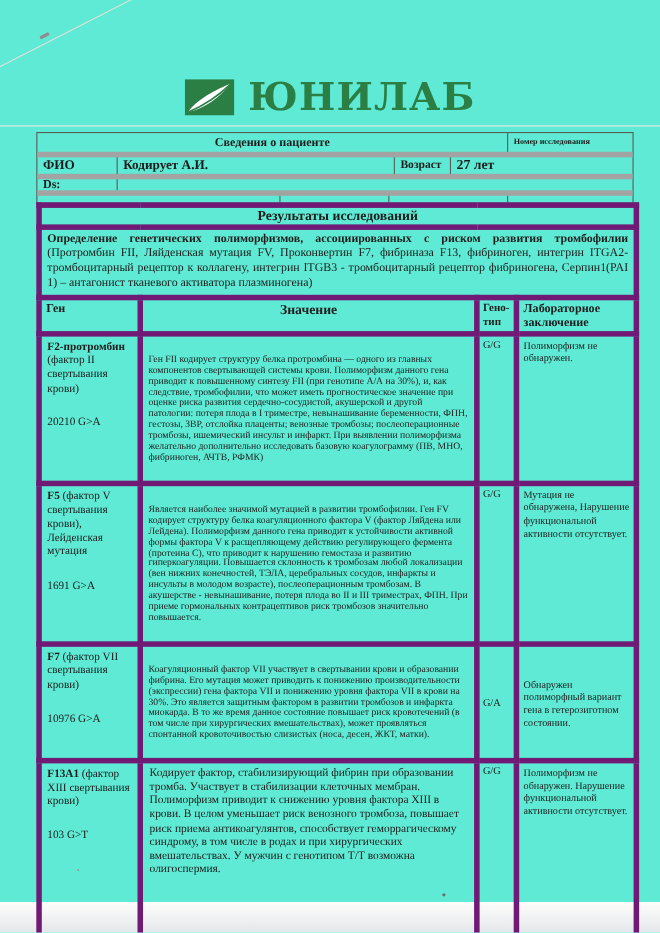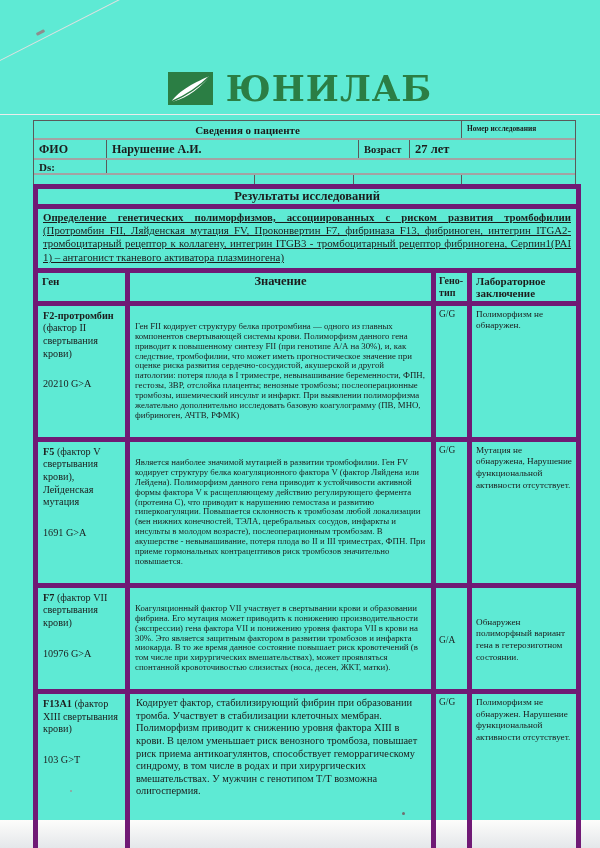--- a/index.html
+++ b/index.html
@@ -16,36 +16,36 @@
   .speck1{position:absolute;left:70px;top:790px;width:2px;height:2px;background:#9a9a9a;border-radius:50%;}
   .speck2{position:absolute;left:402px;top:812px;width:3px;height:3px;background:#6f6f6f;border-radius:50%;}
   
   .logo{position:absolute;top:72px;left:0;width:100%;display:flex;justify-content:center;
         align-items:center;gap:13px;}
   .logo-icon{width:45px;height:33px;display:block;}
   .logo-text{font-family:"DejaVu Serif", serif;font-weight:bold;font-size:35px;line-height:33px;
              letter-spacing:1px;}
   
   .ptable{position:absolute;left:33px;top:120px;width:543px;border:1px solid #5a5a5a;box-sizing:border-box;}
-  .prow{display:flex;border-top:2px solid #a3a3a3;box-sizing:border-box;}
+  .prow{display:flex;border-top:5px solid #a3a3a3;box-sizing:border-box;}
   .prow:first-child{border-top:none;}
   .pcell{border-left:1px solid #5a5a5a;box-sizing:border-box;padding:1px 5px;display:flex;align-items:center;overflow:hidden;}
   .pcell:first-child{border-left:none;}
   .ptitle{flex:1;justify-content:center;font-weight:bold;font-size:11px;}
   .pnum-label{width:114px;font-weight:bold;font-size:7.4px;align-items:flex-start;padding-top:3px;}
   .bold{font-weight:bold;}
   .prow4{position:relative;height:11px;}
   .vline{position:absolute;top:0;bottom:0;width:1px;background:#5a5a5a;}
   
   table.results{position:absolute;left:33px;top:184px;width:543px;border-collapse:collapse;
                 table-layout:fixed;background:transparent;}
   table.results td,table.results th{border:5px solid #701a75;vertical-align:top;box-sizing:border-box;
                 overflow:hidden;}
   .title-cell{text-align:center;font-weight:bold;font-size:12.5px;height:17px;padding:0 2px;}
-  .intro-cell{padding:2px 5px 4px;font-size:10.8px;line-height:13.2px;text-align:justify;height:58px;text-decoration:underline;}
+  .intro-cell{padding:2px 5px 4px;font-size:10.8px;line-height:13.2px;text-align:justify;height:58px;}
   th{font-size:11px;padding:2px 4px;text-align:left;font-weight:bold;line-height:12px;}
   th.col-value{text-align:center;font-size:12.5px;}
   th.col-geno{font-size:10px;padding:2px 3px;}
   .gene-cell{font-size:10.2px;line-height:12.6px;padding:4px 4px 2px 5px;}
   .gene-name{font-weight:bold;}
   .gene-variant{display:block;margin-top:18px;}
   .value-cell{font-size:8.8px;line-height:9.9px;padding:16px 5px;}
   .value-cell.big{font-size:10.4px;line-height:12.6px;padding:3px 6px;}
   .geno-cell{font-size:9.4px;padding:3px 2px 0 3px;}
   .concl-cell{font-size:9.2px;line-height:11.6px;padding:3px 3px 0 4px;}
@@ -72,21 +72,21 @@
     <span class="logo-text" style="color:#2b7e44">ЮНИЛАБ</span>
   </div>
 
   <div class="ptable">
     <div class="prow" style="height:17px">
       <div class="pcell ptitle">Сведения о пациенте</div>
       <div class="pcell pnum-label">Номер исследования</div>
     </div>
     <div class="prow" style="height:20px">
       <div class="pcell bold" style="width:72px;font-size:12px">ФИО</div>
-      <div class="pcell bold" style="width:252px;font-size:12px">Нарушение А.И.</div>
+      <div class="pcell bold" style="width:252px;font-size:12px">Кодирует А.И.</div>
       <div class="pcell bold" style="width:51px;font-size:10.5px">Возраст</div>
       <div class="pcell bold" style="width:55px;font-size:12.5px">27 лет</div>
     </div>
     <div class="prow" style="height:15px">
       <div class="pcell bold" style="width:72px;font-size:11px">Ds:</div>
       <div class="pcell" style="flex:1"></div>
     </div>
     <div class="prow prow4">
       <div class="vline" style="left:220px"></div>
       <div class="vline" style="left:319px"></div>

